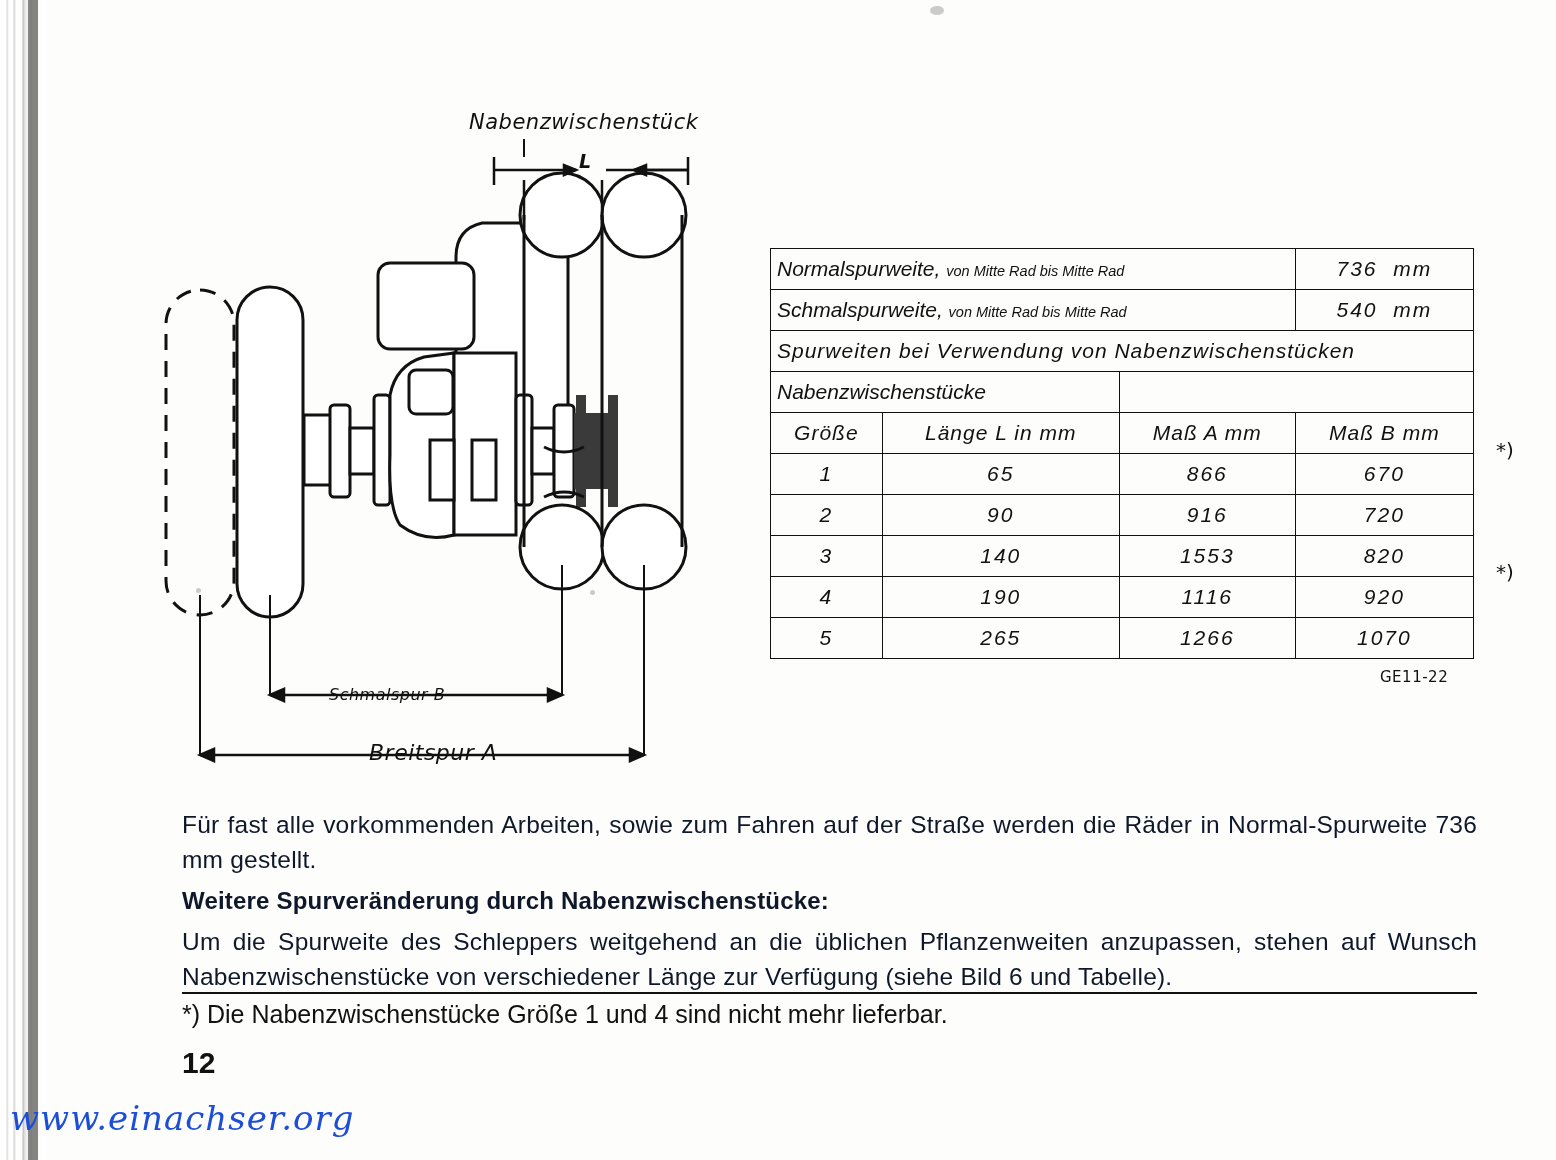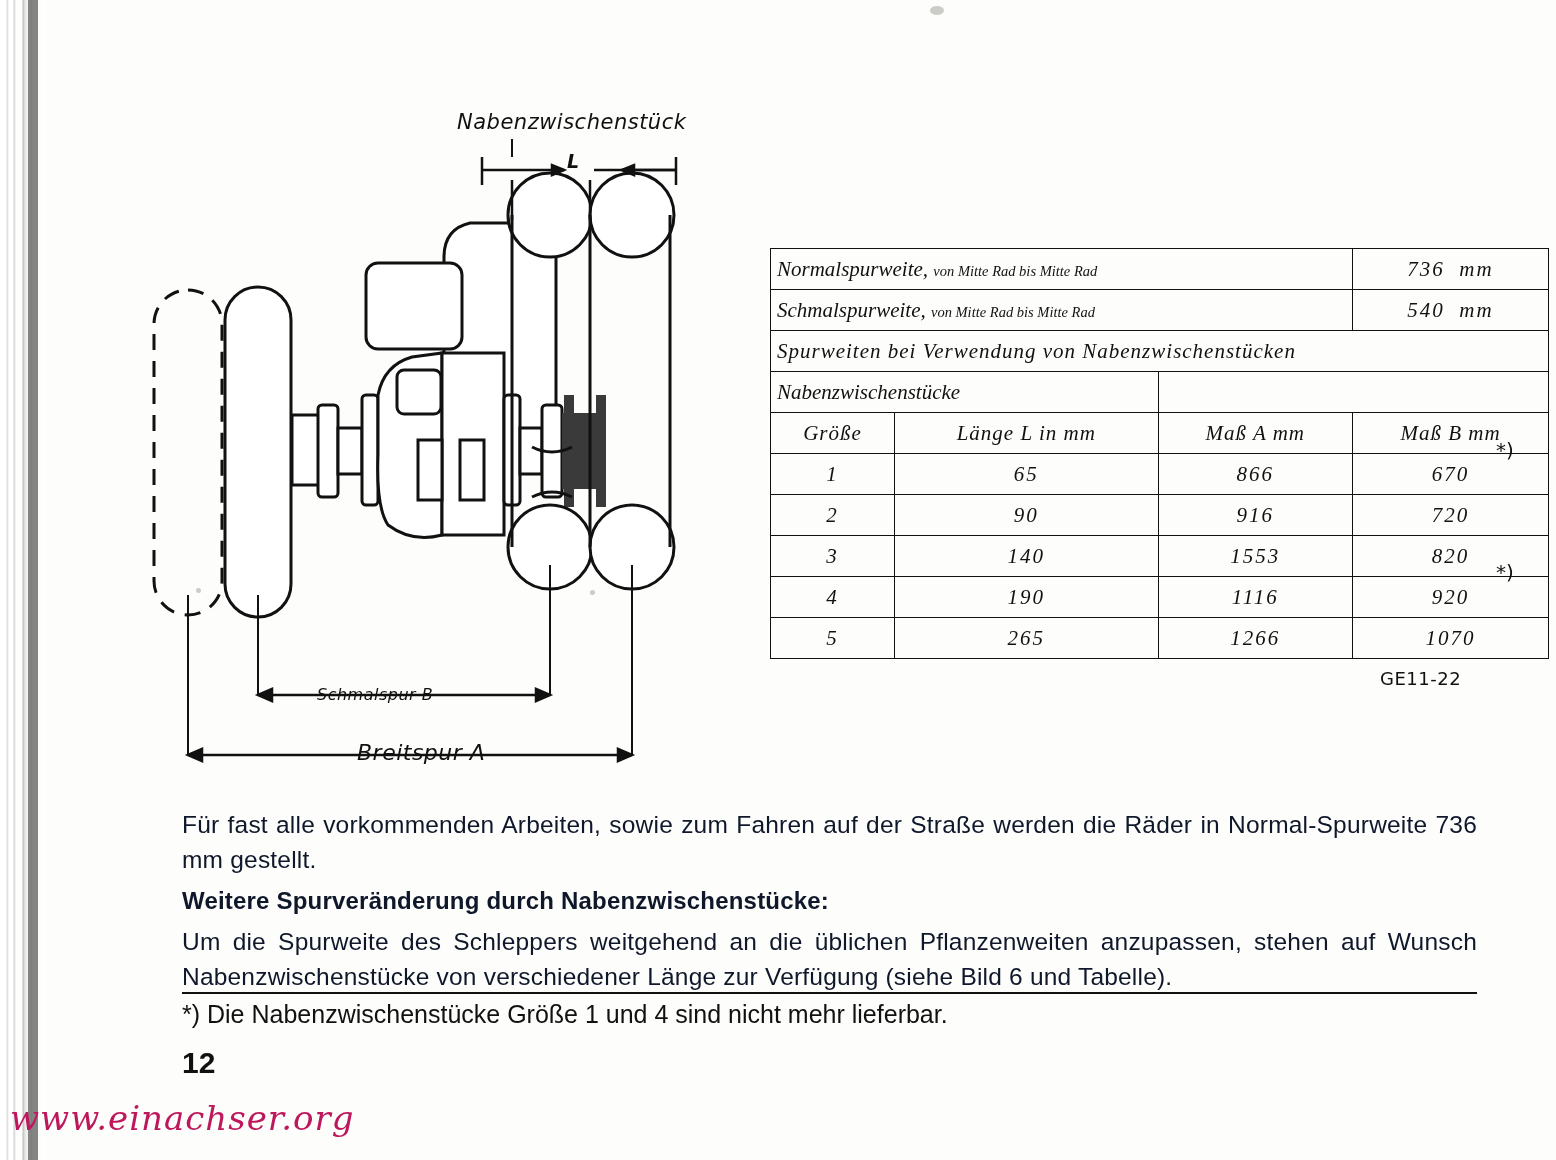--- a/index.html
+++ b/index.html
@@ -45,21 +45,21 @@
   .speck {
     position: absolute;
     background: #b9b9b7;
     border-radius: 50%;
     opacity: .75;
   }
 
   
   .fig {
     position: absolute;
-    left: 112px;
+    left: 124px;
     top: 95px;
     width: 660px;
     height: 700px;
   }
   .fig svg { display: block; }
 
   .fig-label {
     position: absolute;
     font-family: "DejaVu Sans", sans-serif;
     font-style: italic;
@@ -87,22 +87,22 @@
 
   
   .table-wrap {
     position: absolute;
     left: 770px;
     top: 248px;
     width: 715px;
   }
   table.spec {
     border-collapse: collapse;
-    width: 779px;
-    font-family: Liberation Serif, serif;
+    width: 704px;
+    font-family: Liberation Sans, sans-serif;
     font-style: italic;
   }
   table.spec td {
     border: 1.6px solid #111;
     padding: 3px 6px;
     font-size: 21px;
     color: #111;
     vertical-align: middle;
     height: 34px;
   }
@@ -123,21 +123,21 @@
     font-size: 20px;
     color: #111;
   }
   #star1 { left: 1496px; top: 438px; }
   #star2 { left: 1496px; top: 560px; }
 
   .figcode {
     position: absolute;
     left: 1380px; top: 668px;
     font-family: "DejaVu Sans", sans-serif;
-    font-size: 18px;
+    font-size: 15px;
     letter-spacing: .5px;
     color: #111;
   }
 
   
   .body-text {
     position: absolute;
     left: 182px;
     width: 1295px;
     font-family: "Liberation Sans", sans-serif;
@@ -170,21 +170,21 @@
     font-size: 30px;
     font-weight: bold;
     color: #111;
   }
   #watermark {
     position: absolute;
     left: 10px; top: 1098px;
     font-family: "DejaVu Serif", serif;
     font-size: 34px;
     font-style: italic;
-    color: #be185d;
+    color: #1d4ed8;
     letter-spacing: 1px;
   }
 </style>
 </head>
 <body>
 
 <div id="page">
 
   <div class="binding"></div>
   <div class="binding-dark"></div>

